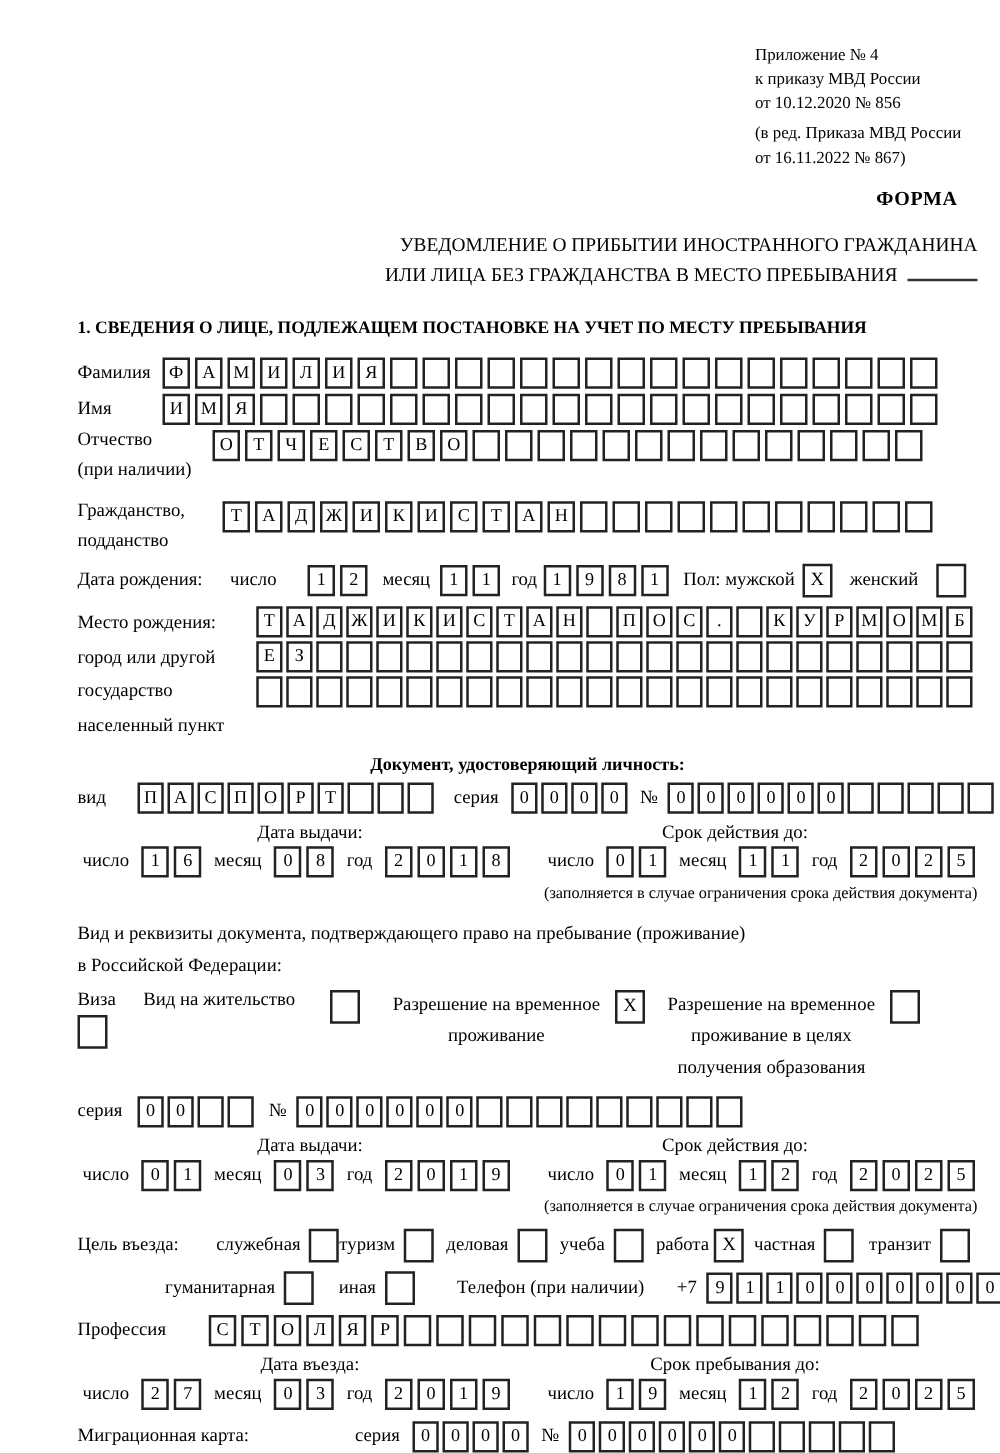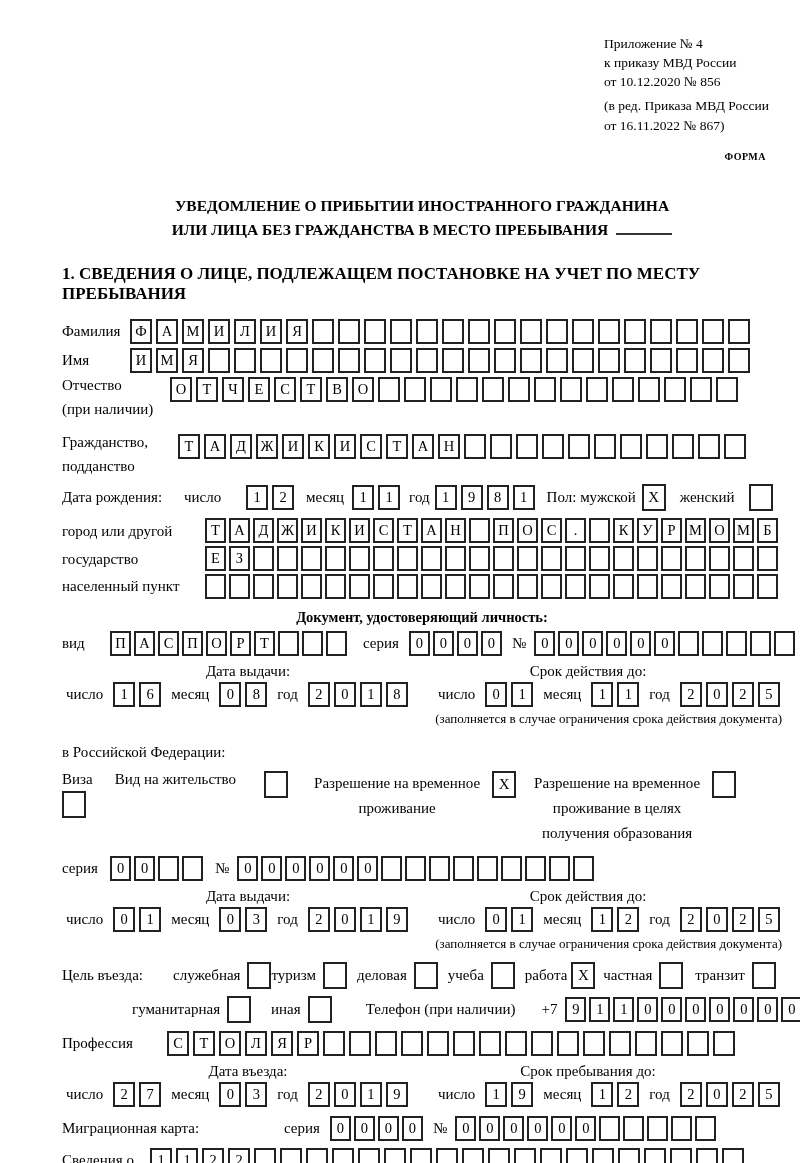--- a/index.html
+++ b/index.html
@@ -4,24 +4,24 @@
 <style>
   html,body{margin:0;padding:0;background:#888;}
   .page{
     position:relative;width:800px;height:1163px;margin:0 auto;background:#fff;color:#000;
     box-sizing:border-box;padding:34px 18px 0 62px;overflow:hidden;
     font-family:"Liberation Serif","DejaVu Serif",serif;font-size:15px;
   }
   .hdr{margin-left:auto;width:178px;font-size:13.5px;line-height:1.42;}
   .hdr div{white-space:nowrap;}
   .hdr-note{margin-top:5px;}
-  .forma{text-align:right;padding-right:16px;font-weight:bold;font-size:10px;margin-top:16px;letter-spacing:.5px;}
-  .title{text-align:center;font-weight:bold;font-size:15.5px;margin-top:32px;line-height:1.55;}
+  .forma{text-align:right;padding-right:16px;font-weight:bold;font-size:16px;margin-top:16px;letter-spacing:.5px;}
+  .title{text-align:right;font-weight:normal;font-size:15.5px;margin-top:16px;line-height:1.55;}
   .title-underline{display:inline-block;width:56px;border-bottom:2px solid #333;margin-left:8px;vertical-align:baseline;}
-  .sec{font-weight:bold;font-size:17px;margin-top:22px;}
+  .sec{font-weight:bold;font-size:14px;margin-top:22px;}
   .cell{width:22px;height:25px;border:2px solid #222;box-sizing:border-box;flex:none;
         display:flex;align-items:center;justify-content:center;font-size:14.5px;background:#fff;}
   .boxrow{display:flex;gap:4px;}
   .boxrow.tight{gap:3px;}
   .boxrow.tight .cell{width:21px;}
   .chk{width:24px;height:27px;border:2px solid #222;box-sizing:border-box;flex:none;
        display:inline-flex;align-items:center;justify-content:center;font-size:15px;}
   .frow{display:flex;align-items:center;margin-top:4px;}
   .frow.top{align-items:flex-start;}
   .lab{flex:none;}
@@ -208,20 +208,21 @@
         <span class="cell">1</span>
       </span>
     <span class="lab" style="margin-left:12px;">Пол: мужской</span>
     <span class="chk" style="margin-left:6px;">X</span>
     <span class="lab" style="margin-left:14px;">женский</span>
     <span class="chk" style="margin-left:14px;"></span>
   </div>
 
   <div class="frow top" style="margin-top:7px;">
     <div class="lab w143" style="line-height:1.85;">
+      <div>Место рождения:</div>
       <div>город или другой</div>
       <div>государство</div>
       <div>населенный пункт</div>
     </div>
     <div class="stack">
       <div class="boxrow tight">
           <span class="cell">Т</span>
           <span class="cell">А</span>
           <span class="cell">Д</span>
           <span class="cell">Ж</span>
@@ -380,20 +381,21 @@
           <span class="cell">2</span>
           <span class="cell">0</span>
           <span class="cell">2</span>
           <span class="cell">5</span>
         </span>
     </div>
   </div>
   <div class="note">(заполняется в случае ограничения срока действия документа)</div>
 
   <div class="plain">
+    <div>Вид и реквизиты документа, подтверждающего право на пребывание (проживание)</div>
     <div>в Российской Федерации:</div>
   </div>
 
   <div class="optrow">
     <div class="opt" style="gap:3px;flex-direction:column;">
       <span>Виза</span>
       <span class="chk"></span>
     </div>
     <div class="opt" style="margin-left:22px;gap:28px;">
       <span>Вид на жительство</span>

